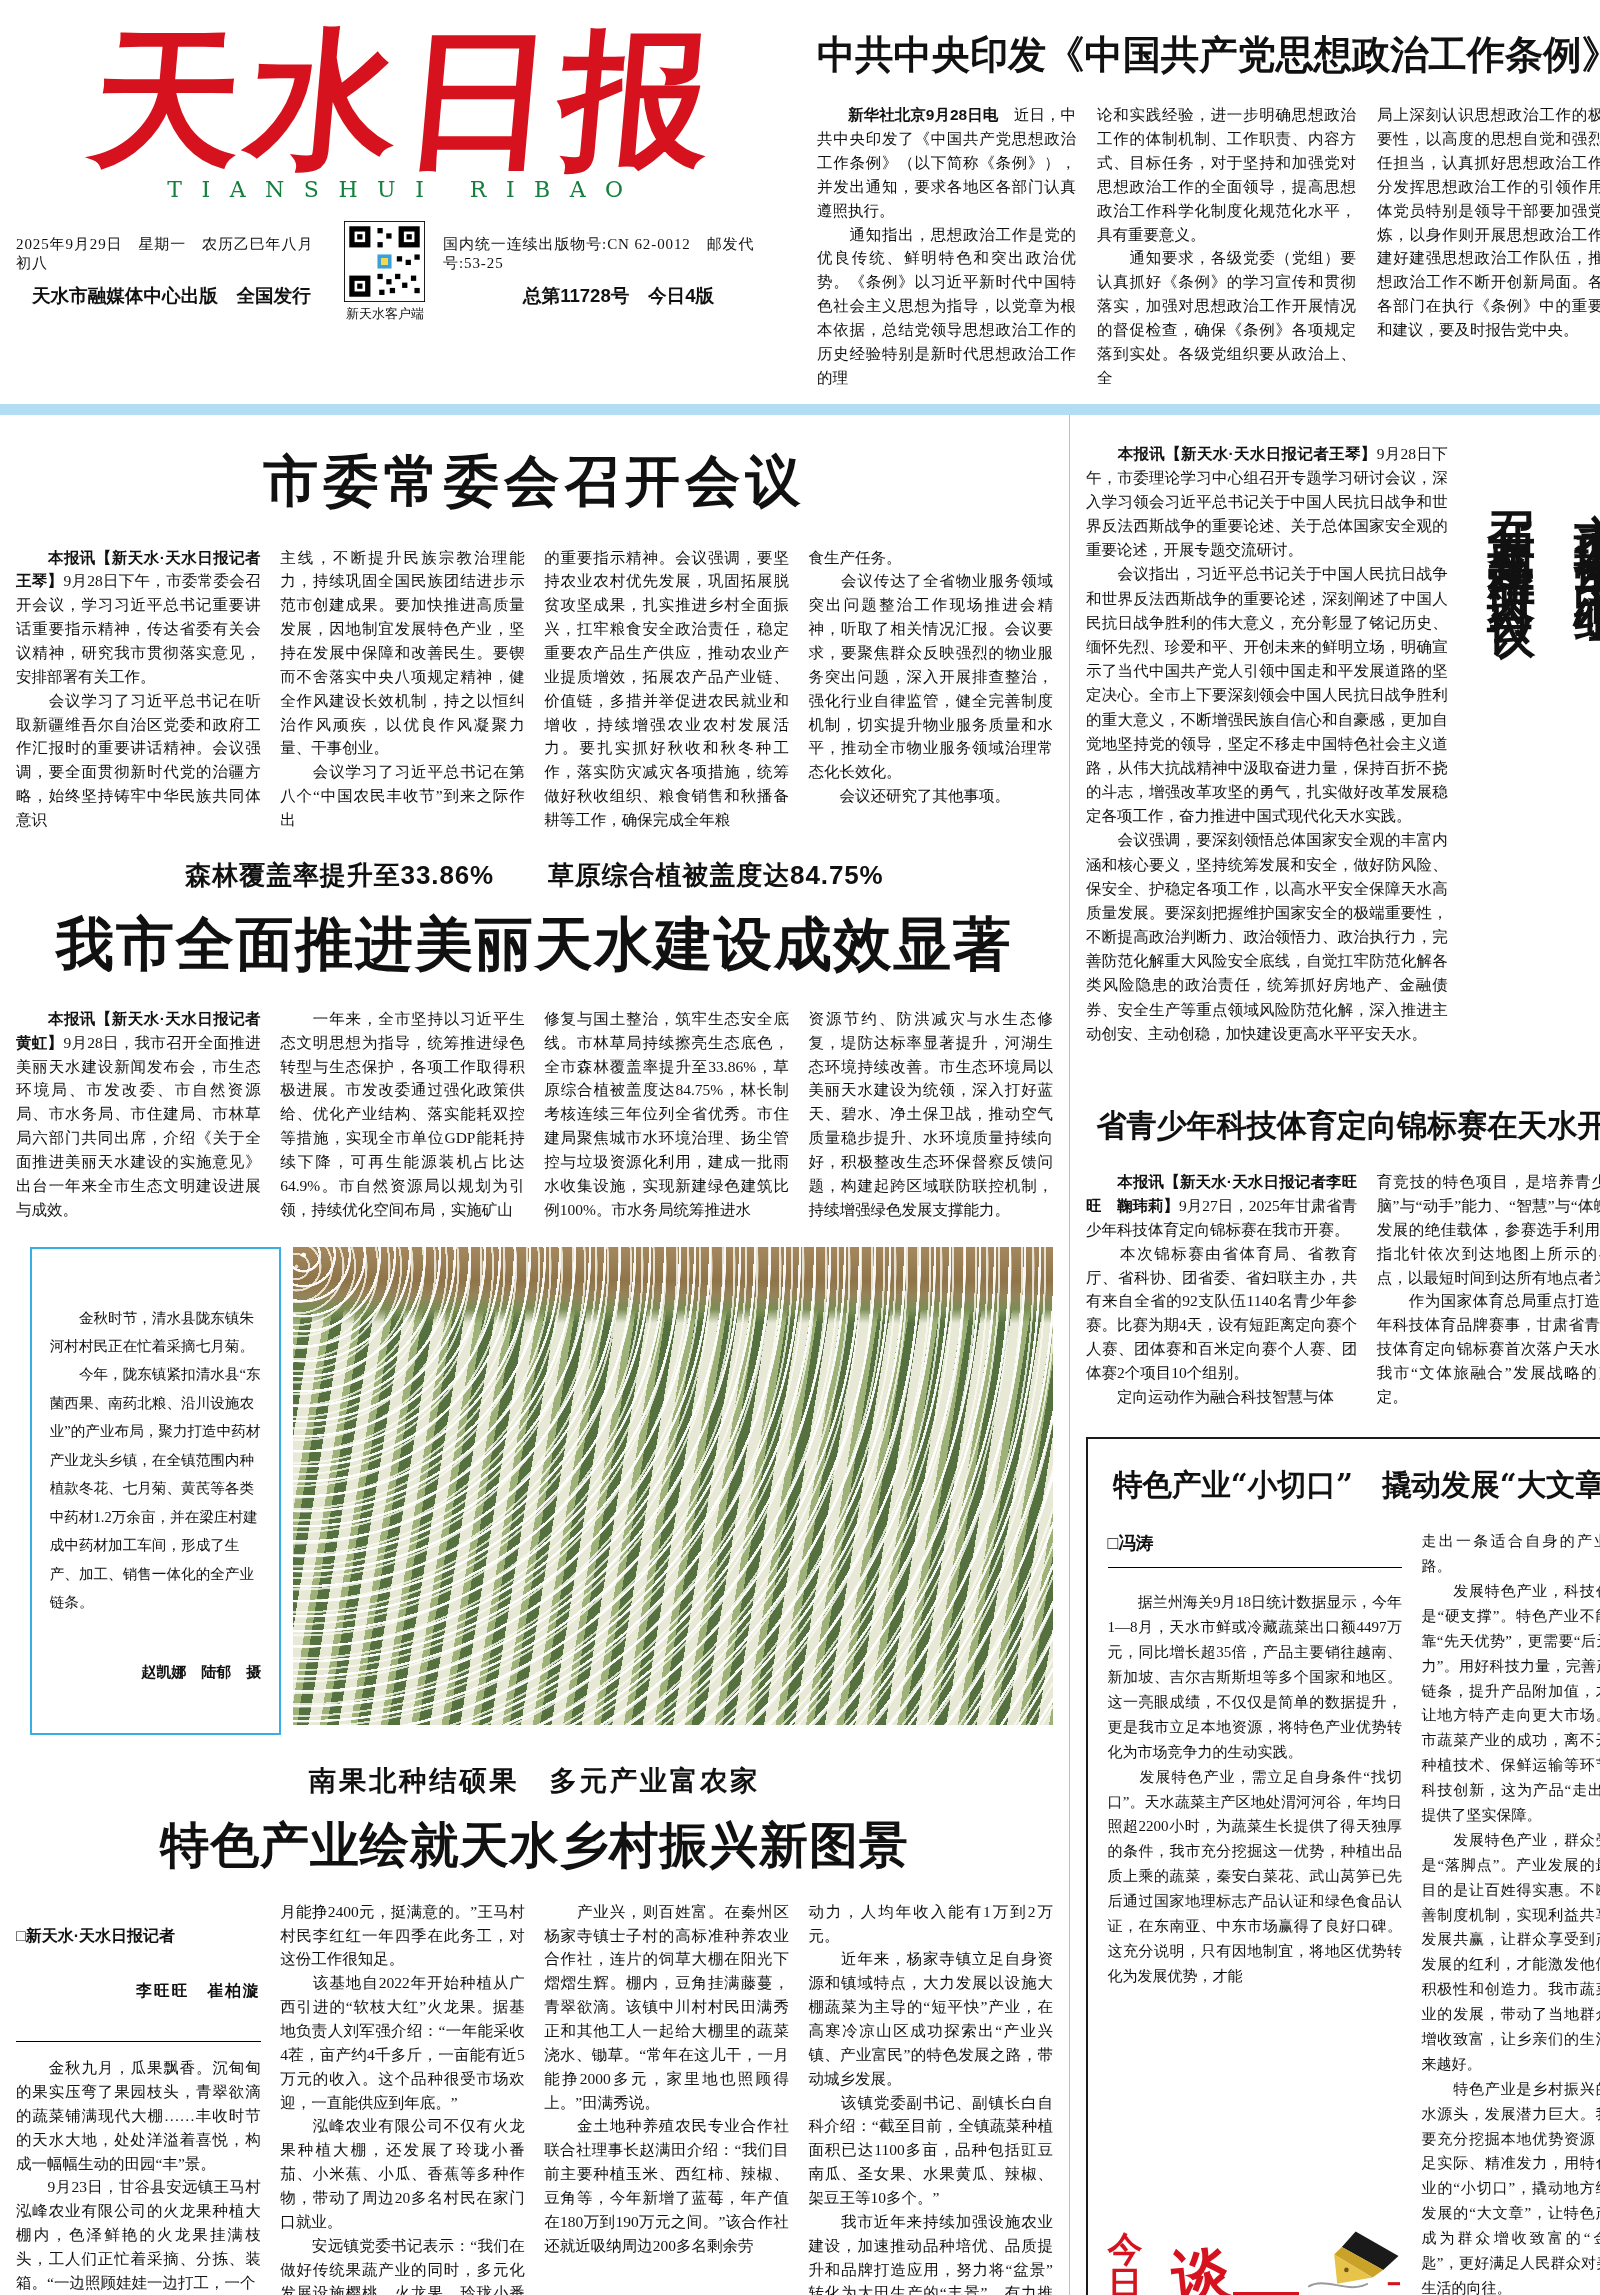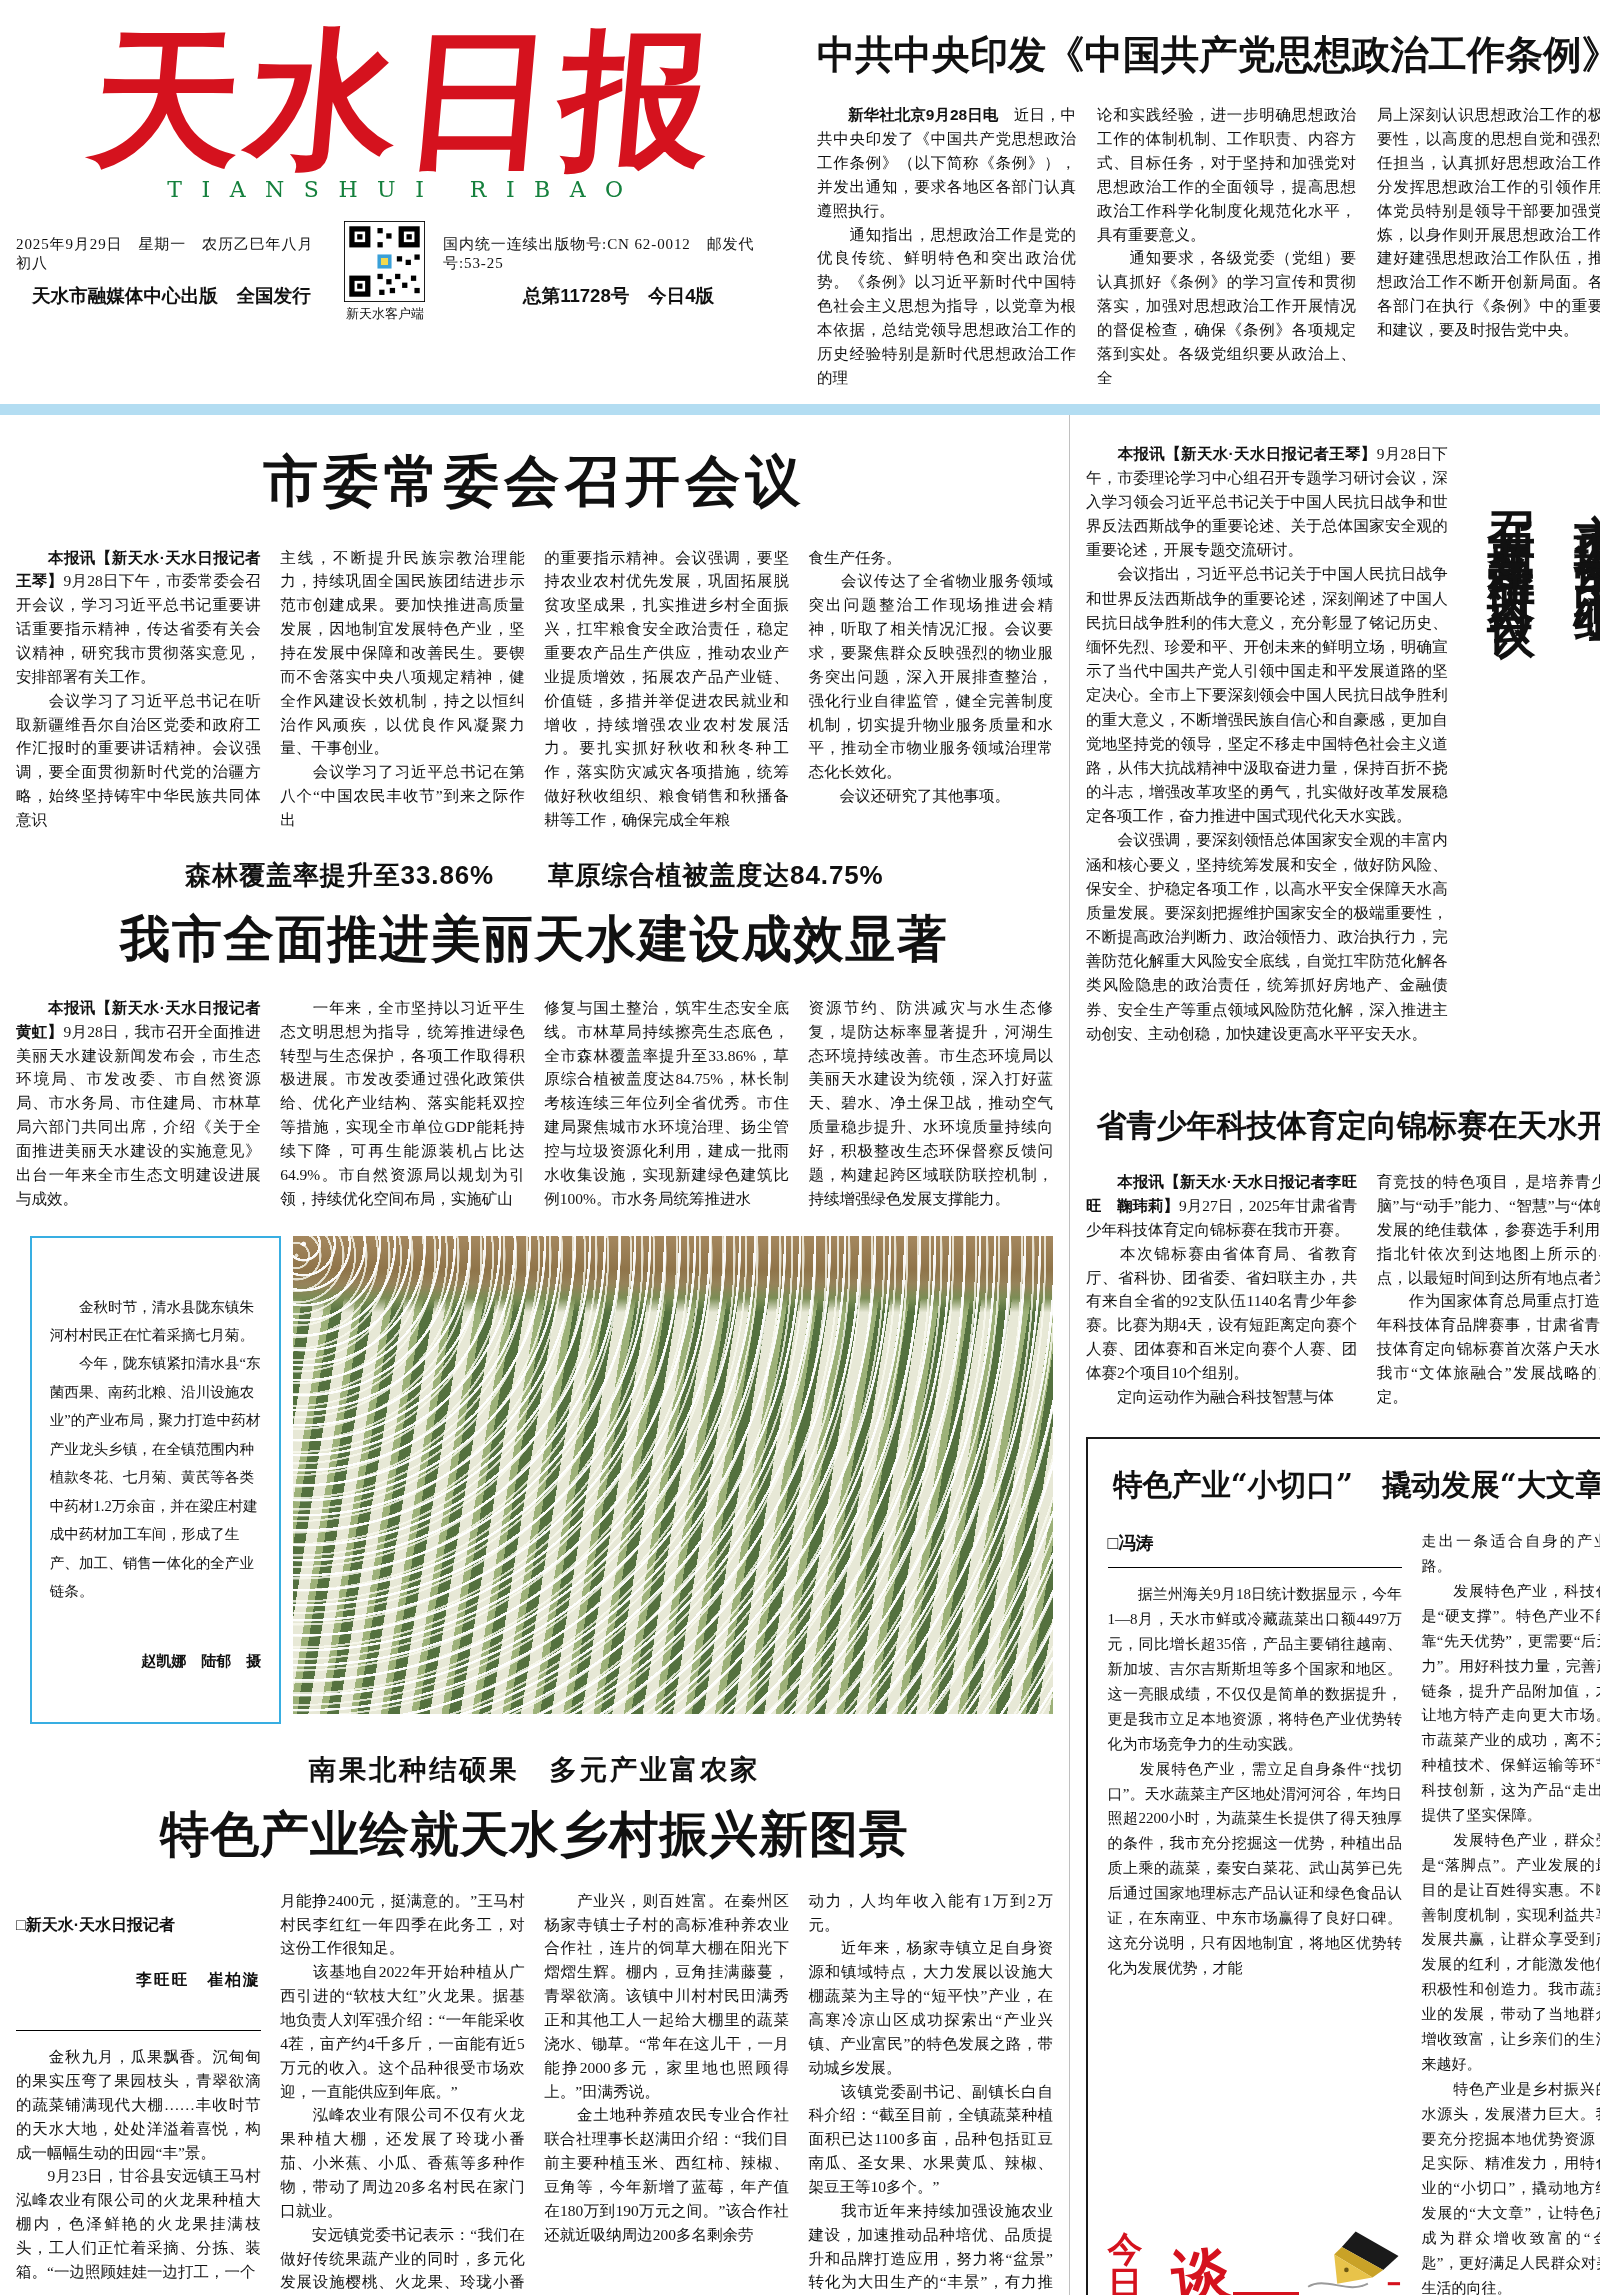--- a/index.html
+++ b/index.html
@@ -40,21 +40,21 @@
   
   .a1-headline { text-align:center; font-family:"Liberation Sans", sans-serif; font-weight:900;
     font-size:55px; letter-spacing:5.3px; margin:30px 0 26.5px; }
   .cols4 { display:flex; gap:19.5px; }
   .cols4 .news-col { flex:1; }
 
   
   .b-kicker { text-align:center; font-family:"Liberation Sans", sans-serif; font-weight:700;
     font-size:26px; margin:26.5px 0 12.4px; letter-spacing:0.9px; }
   .b-headline { text-align:center; font-family:Liberation Serif, serif; font-weight:900;
-    font-size:50px; letter-spacing:1.8px; margin-bottom:23px; white-space:nowrap; }
+    font-size:58px; letter-spacing:1.8px; margin-bottom:23px; white-space:nowrap; }
 
   
   .photo-row { display:flex; gap:12.4px; margin:25px 0 28px;padding-left:14px; }
   .caption-box { width:251px; flex:0 0 auto; border:2.7px solid #38aee2; padding:26.5px 17.7px 17.7px;
     font-size:14.6px; line-height:1.95; white-space:pre-line; }
   .caption-credit { text-align:right; font-family:"Liberation Sans", sans-serif; font-weight:700;
     font-size:15px; margin-top:12.4px; }
   .field-photo { flex:1; height:478px;
     background-image:
       repeating-radial-gradient(circle at 10.6px 8px, rgba(255,255,255,.95) 0 2.2px, transparent 2.7px 15px),
@@ -87,21 +87,21 @@
   .r2-headline { font-family:"DejaVu Serif", serif; font-weight:900; font-size:31px;
     text-align:center; white-space:nowrap; transform:scaleX(.97); margin-bottom:23px; }
   .r2-cols { display:flex; gap:19.5px; }
 
   .commentary { border:2.7px solid #1b1b1b; margin-top:28px; padding:26.5px 19.5px 23px; }
   .c-title { font-family:"DejaVu Serif", serif; font-weight:900; font-size:30px;
     text-align:center; white-space:nowrap; transform:scaleX(.98); }
   .c-cols { display:flex; gap:19.5px; margin-top:23px; }
   .c-col1 { display:flex; flex-direction:column; }
   .c-author { font-family:"Liberation Sans", sans-serif; font-weight:700; font-size:17.7px;
-    border-bottom:1.8px solid #000; padding-bottom:8.8px; margin-bottom:14px; }
+    border-bottom:1.8px solid #000; padding-bottom:8.8px; margin-bottom:22px; }
   .c-body { font-size:15px; line-height:1.66; text-align:justify; white-space:pre-line; }
   .today-talk { margin-top:auto; padding-top:16px; display:flex; align-items:flex-end; }
   .tt-jinri { font-family:"DejaVu Serif", serif; font-weight:900; font-size:35px; color:#d5121e; line-height:1; }
   .tt-tan { font-family:"DejaVu Serif", serif; font-weight:900; font-size:58px; color:#d5121e;
     line-height:.9; transform:rotate(-6deg); margin-left:3.5px; }
   .tt-underline { width:76px; height:3.5px; background:#d5121e; margin:0 3.5px 5.3px; }
 </style>
 </head>
 <body>
 

